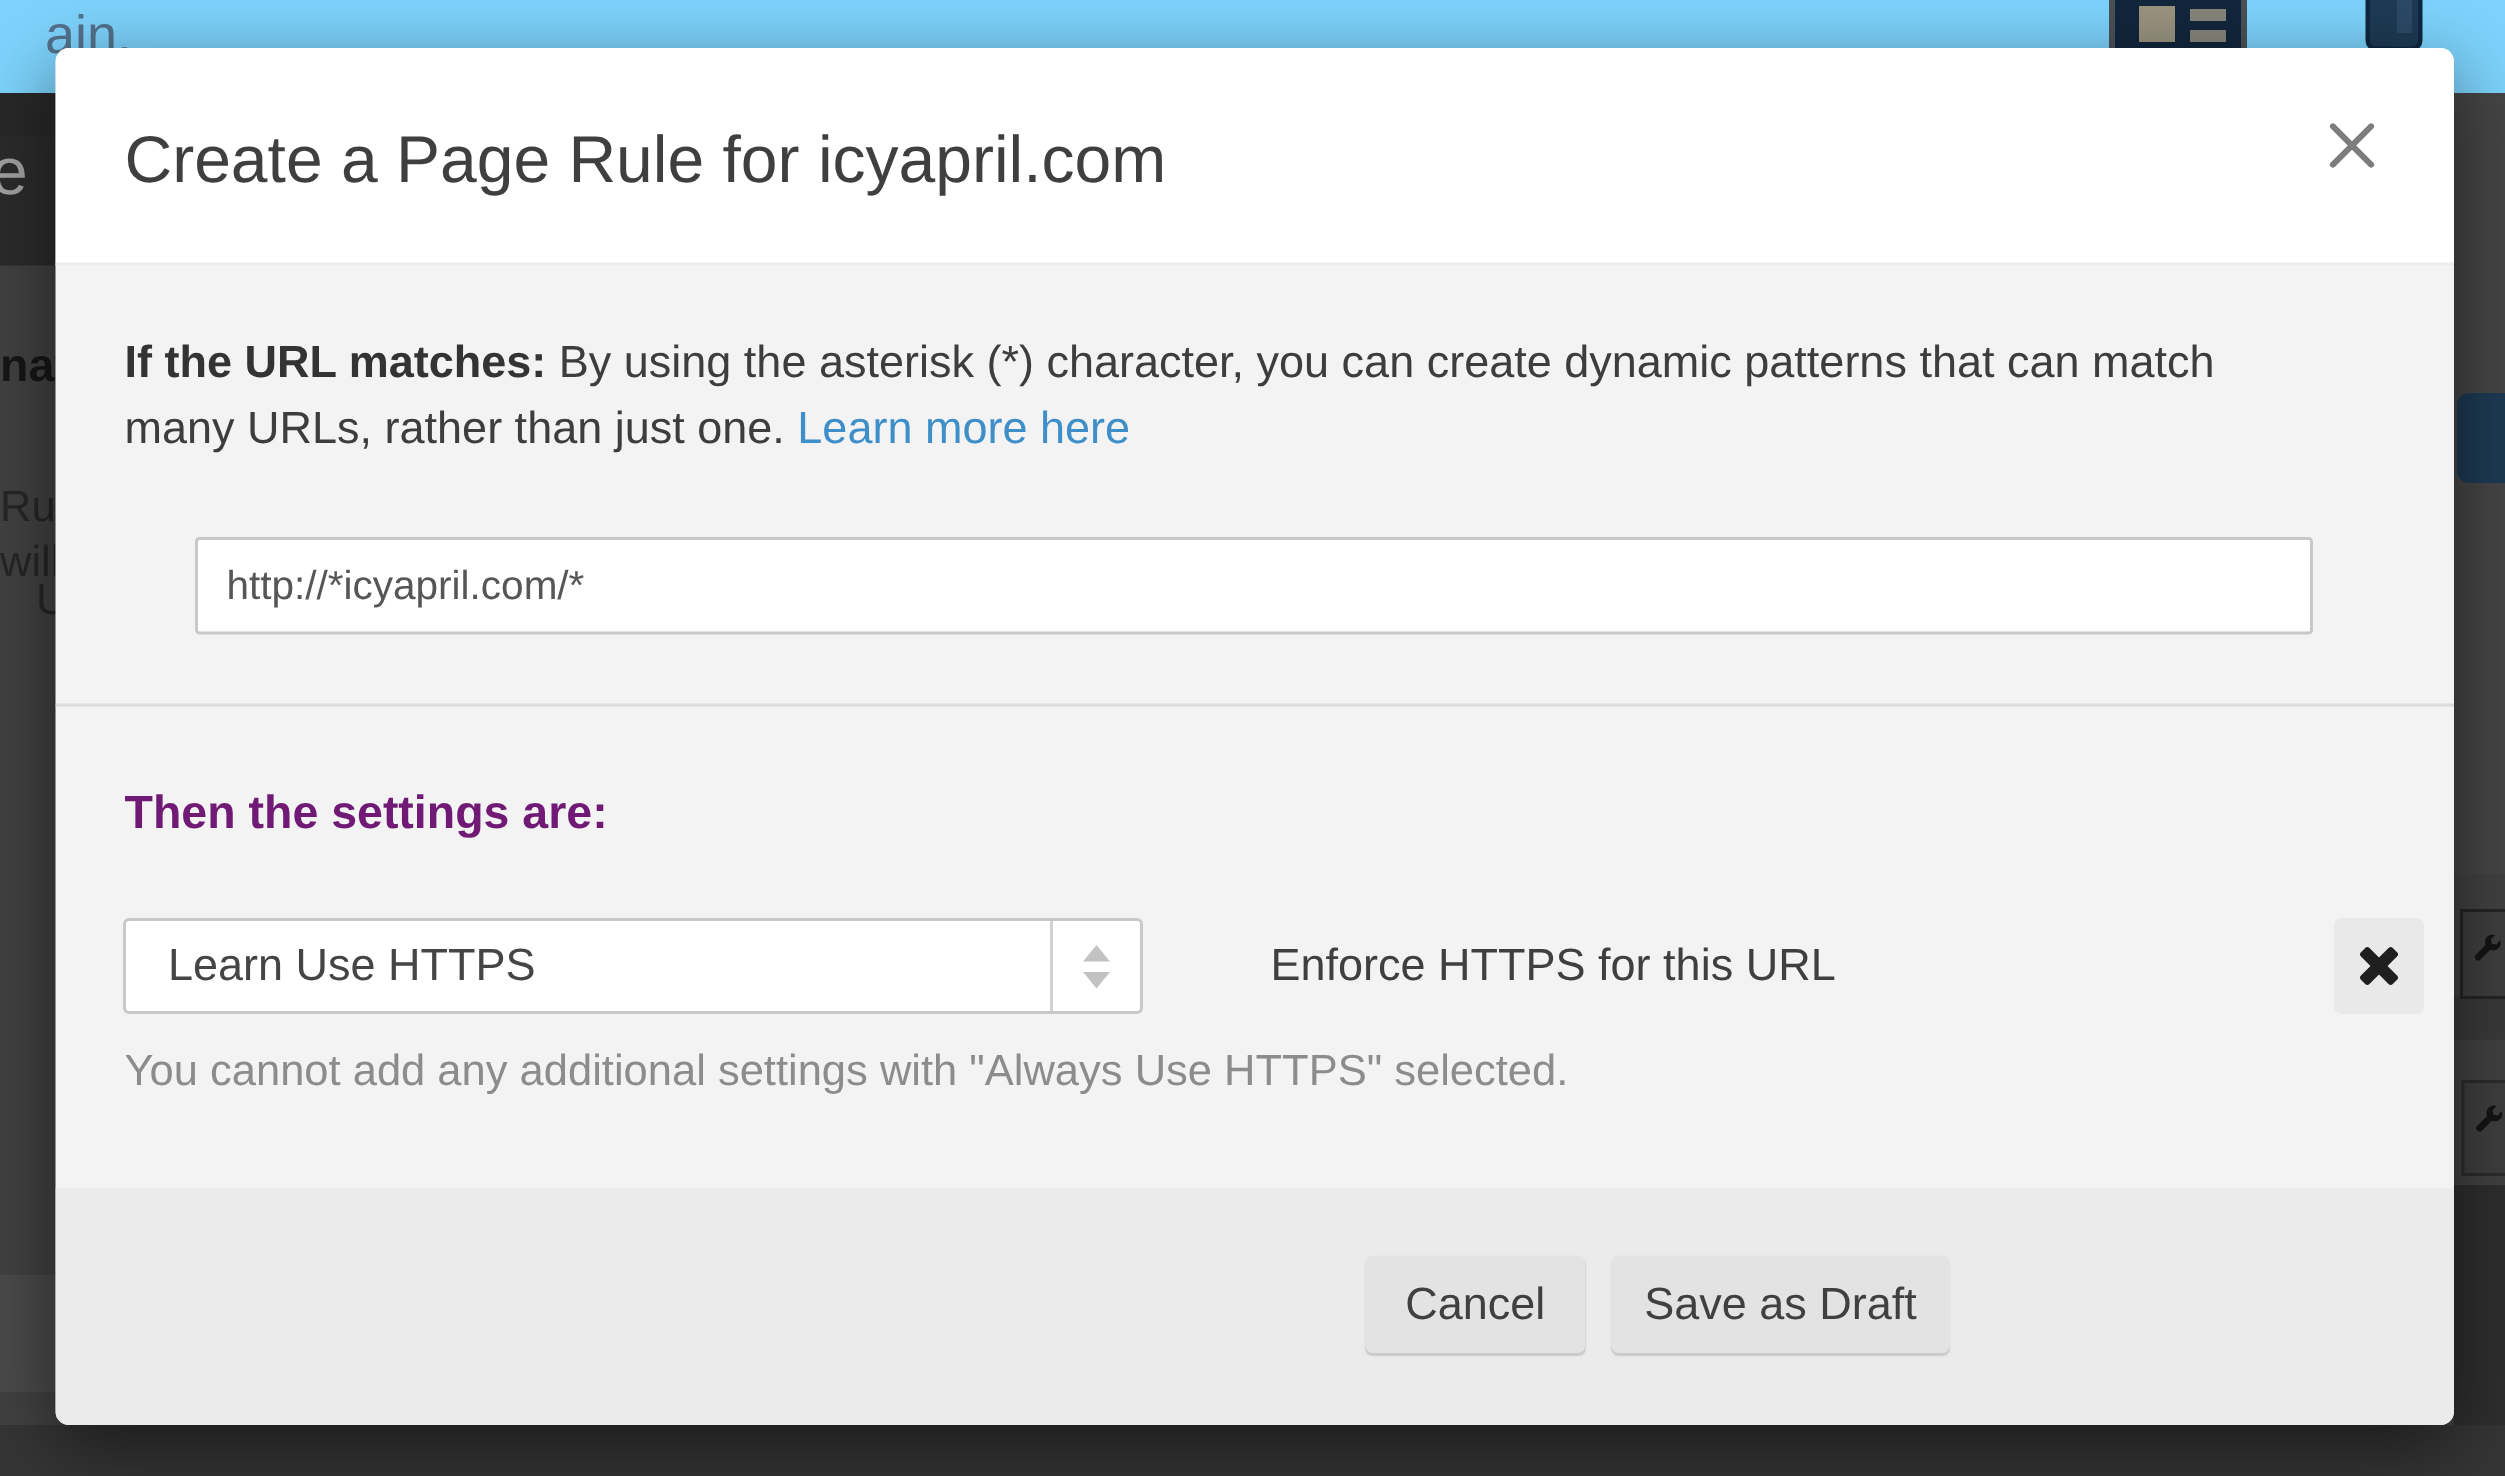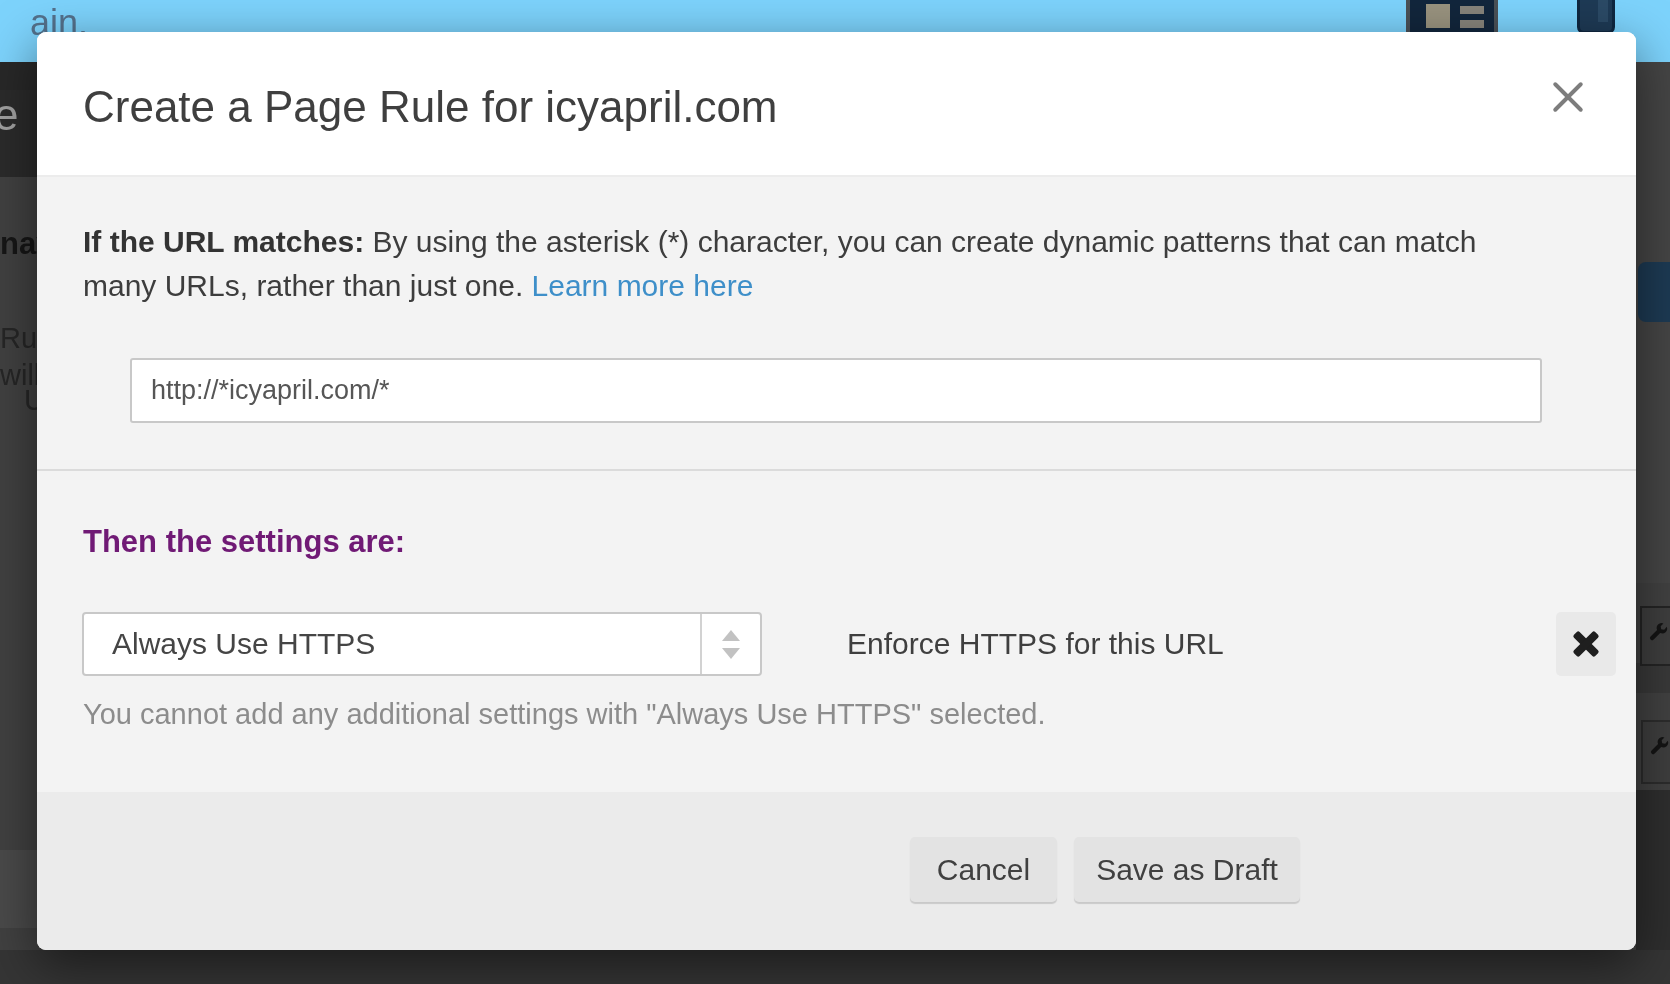--- a/index.html
+++ b/index.html
@@ -142,21 +142,21 @@
 
     <p class="url-p"><b>If the URL matches:</b><span> By using the asterisk (*) character, you can create dynamic patterns that can match</span><br><span>many URLs, rather than just one. </span><a class="link" href="#">Learn more here</a></p>
 
     <input class="url-input" type="text" value="http://*icyapril.com/*" style="">
 
     <div class="divider"></div>
 
     <h2 class="settings-h">Then the settings are:</h2>
 
     <div class="select">
-      <span class="sel-val">Always Use HTTPS</span>
+      <span class="sel-val">Learn Use HTTPS</span>
       <span class="stepper">
           <i class="up"></i>
           <i class="down"></i>
         </span>
     </div>
 
     <div class="set-desc">Enforce HTTPS for this URL</div>
 
     <button class="remove">
       <span class="hx a"></span>

